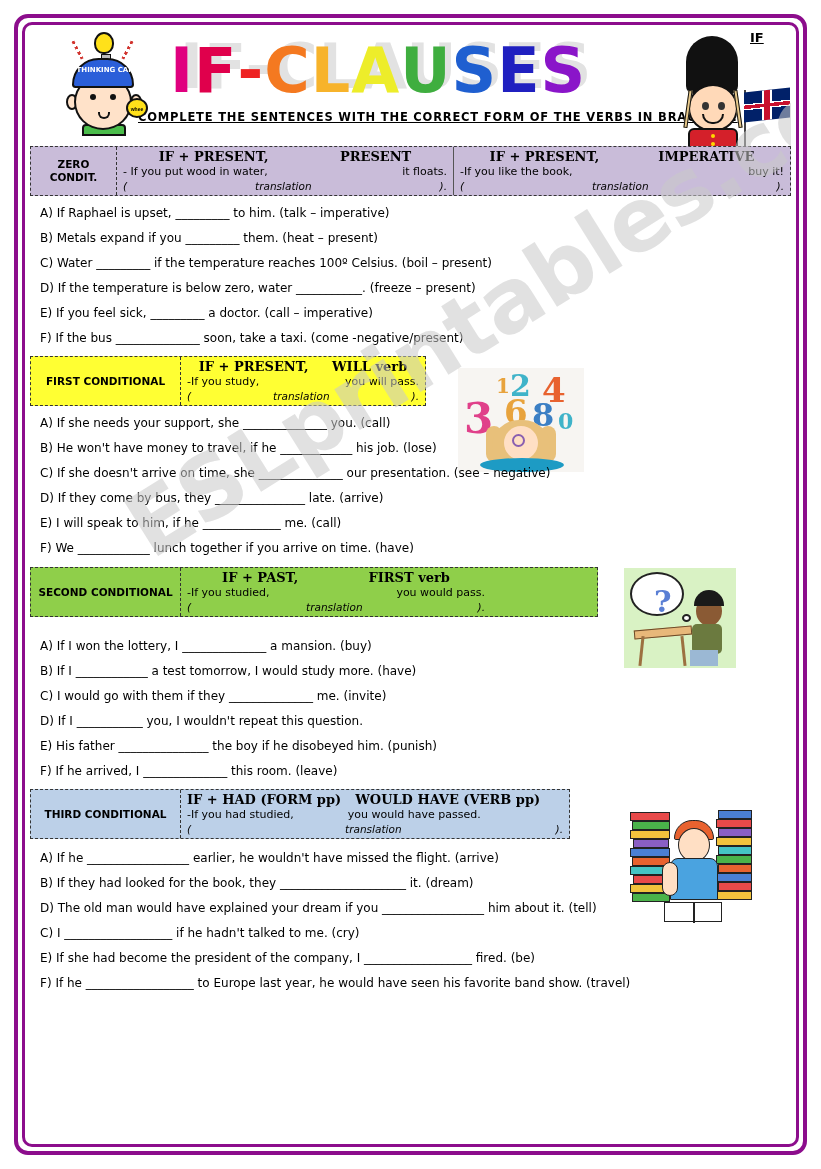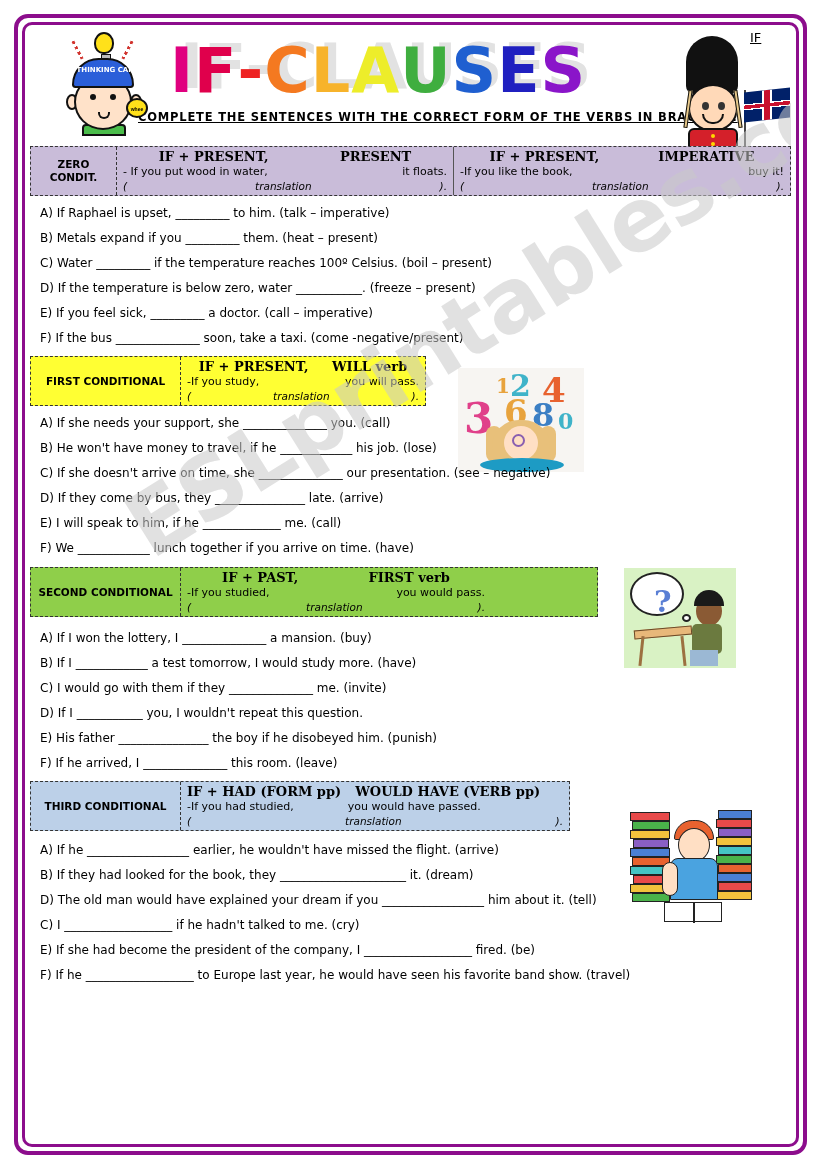--- a/index.html
+++ b/index.html
@@ -167,21 +167,21 @@
   .g-pole{position:absolute;left:86px;top:62px;width:2px;height:74px;background:#444;}
   .g-flag{position:absolute;left:86px;top:62px;width:46px;height:30px;background:#012169;overflow:hidden;transform:skewY(-6deg);}
   .g-flag:before{content:"";position:absolute;left:0;top:0;width:100%;height:100%;
     background:
       linear-gradient(to bottom, transparent 40%, #fff 40% 60%, transparent 60%),
       linear-gradient(to right, transparent 40%, #fff 40% 60%, transparent 60%);}
   .g-flag:after{content:"";position:absolute;left:0;top:0;width:100%;height:100%;
     background:
       linear-gradient(to bottom, transparent 44%, #C8102E 44% 56%, transparent 56%),
       linear-gradient(to right, transparent 44%, #C8102E 44% 56%, transparent 56%);}
-  .if-label{position:absolute;left:92px;top:2px;font-size:13px;font-weight:normal;text-decoration:underline;font-family:"DejaVu Sans",sans-serif;}
+  .if-label{position:absolute;left:92px;top:2px;font-size:13px;font-weight:bold;text-decoration:underline;font-family:"DejaVu Sans",sans-serif;}
 
   
   .numbers-pic{left:428px;top:340px;width:126px;height:104px;background:#f7f5f2;overflow:hidden;}
   .num{position:absolute;font-weight:bold;font-family:"DejaVu Serif",serif;}
   .n1{left:38px;top:6px;font-size:20px;color:#e8a33d;}
   .n2{left:52px;top:0px;font-size:30px;color:#3fb3c9;}
   .n3{left:6px;top:26px;font-size:42px;color:#e0408a;}
   .n4{left:84px;top:2px;font-size:34px;color:#e8622f;}
   .n6{left:46px;top:24px;font-size:34px;color:#e8a33d;}
   .n8{left:74px;top:28px;font-size:32px;color:#3b7fc4;}
@@ -464,21 +464,21 @@
     <div class="bub-s1"></div>
     <div class="s-head"></div>
     <div class="s-hair"></div>
     <div class="s-body"></div>
     <div class="s-leg"></div>
     <div class="desk-top"></div>
     <div class="desk-l1"></div>
     <div class="desk-l2"></div>
   </div>
 
-  <div class="exercises" style="padding-top:14px">
+  <div class="exercises" style="padding-top:22px">
     <div class="ex-item">A) If I won the lottery, I ______________ a mansion. (buy)</div>
     <div class="ex-item">B) If I ____________ a test tomorrow, I would study more. (have)</div>
     <div class="ex-item">C)  I would go with them if they ______________ me. (invite)</div>
     <div class="ex-item">D) If I ___________ you, I wouldn't repeat this question.</div>
     <div class="ex-item">E) His father _______________ the boy if he disobeyed him. (punish)</div>
     <div class="ex-item">F)  If he arrived, I ______________ this room. (leave)</div>
   </div>
 
   <div class="cond-box third" style="width:540px; margin-top:2px;">
     <div class="cond-label" style="width:150px">

